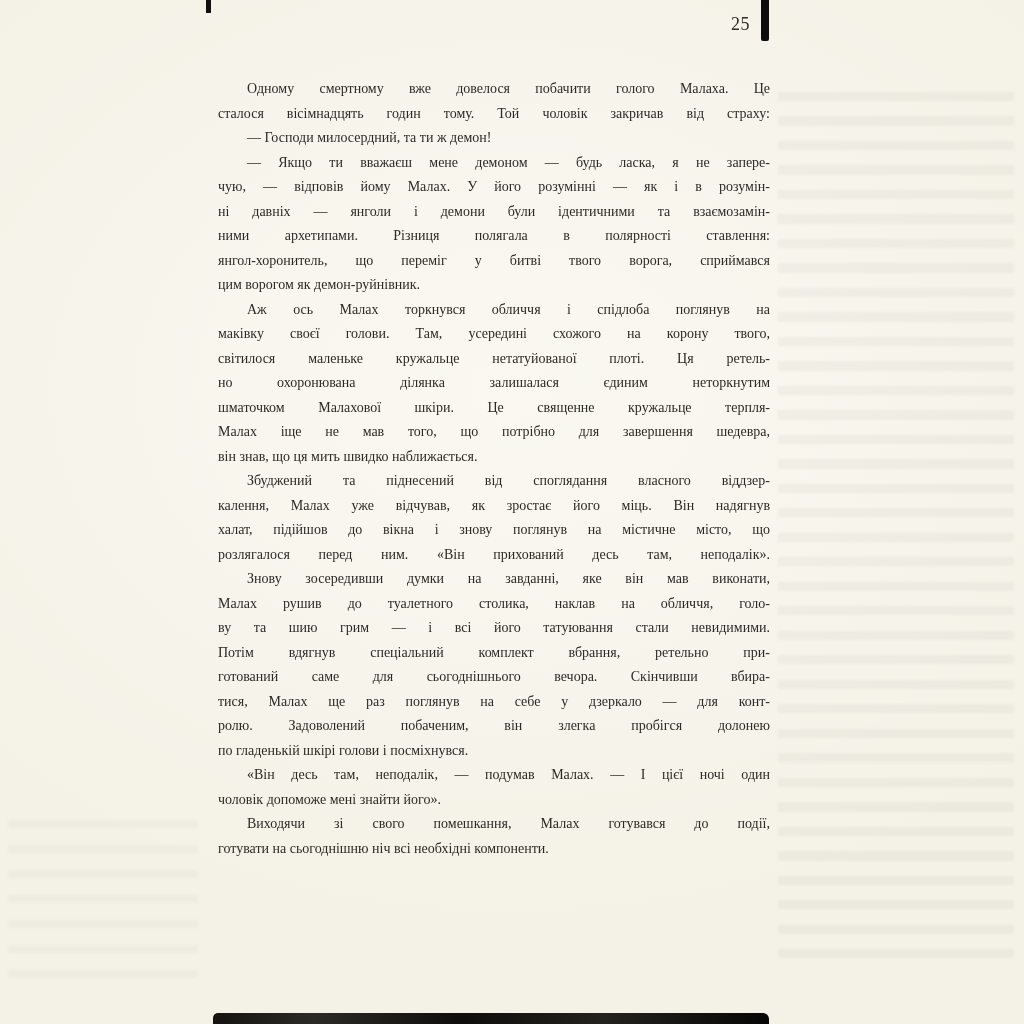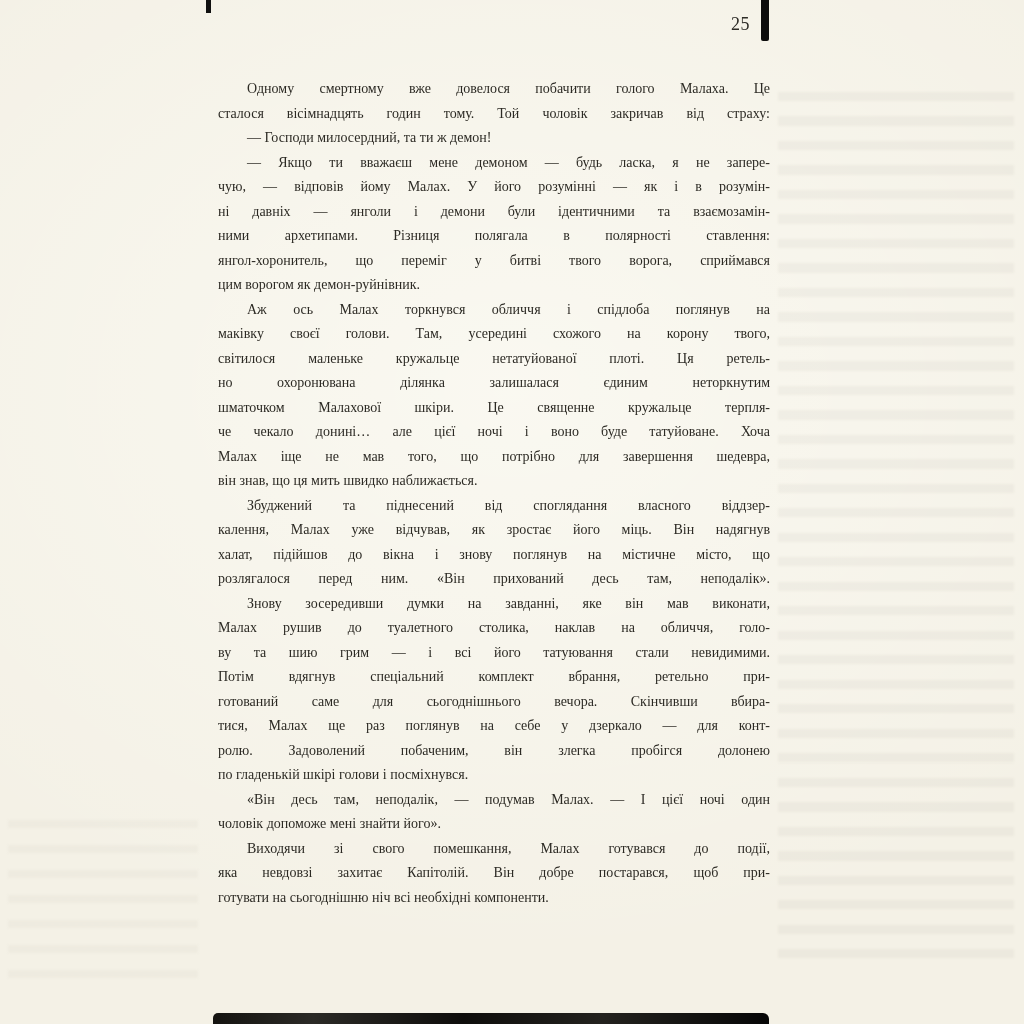--- a/index.html
+++ b/index.html
@@ -62,21 +62,20 @@
         <div class="line just">ними архетипами. Різниця полягала в полярності ставлення:</div>
         <div class="line just">янгол-хоронитель, що переміг у битві твого ворога, сприймався</div>
         <div class="line">цим ворогом як демон-руйнівник.</div>
       </div>
       <div class="para">
         <div class="line indent just">Аж ось Малах торкнувся обличчя і спідлоба поглянув на</div>
         <div class="line just">маківку своєї голови. Там, усередині схожого на корону твого,</div>
         <div class="line just">світилося маленьке кружальце нетатуйованої плоті. Ця ретель-</div>
         <div class="line just">но охоронювана ділянка залишалася єдиним неторкнутим</div>
         <div class="line just">шматочком Малахової шкіри. Це священне кружальце терпля-</div>
-        <div class="line just">че чекало донині… але цієї ночі і воно буде татуйоване. Хоча</div>
         <div class="line just">Малах іще не мав того, що потрібно для завершення шедевра,</div>
         <div class="line">він знав, що ця мить швидко наближається.</div>
       </div>
       <div class="para">
         <div class="line indent just">Збуджений та піднесений від споглядання власного віддзер-</div>
         <div class="line just">калення, Малах уже відчував, як зростає його міць. Він надягнув</div>
         <div class="line just">халат, підійшов до вікна і знову поглянув на містичне місто, що</div>
         <div class="line just">розлягалося перед ним. «Він прихований десь там, неподалік».</div>
       </div>
       <div class="para">
@@ -88,20 +87,19 @@
         <div class="line just">тися, Малах ще раз поглянув на себе у дзеркало — для конт-</div>
         <div class="line just">ролю. Задоволений побаченим, він злегка пробігся долонею</div>
         <div class="line">по гладенькій шкірі голови і посміхнувся.</div>
       </div>
       <div class="para">
         <div class="line indent just">«Він десь там, неподалік, — подумав Малах. — І цієї ночі один</div>
         <div class="line">чоловік допоможе мені знайти його».</div>
       </div>
       <div class="para">
         <div class="line indent just">Виходячи зі свого помешкання, Малах готувався до події,</div>
-        <div class="line just">яка невдовзі захитає Капітолій. Він добре постарався, щоб при-</div>
         <div class="line">готувати на сьогоднішню ніч всі необхідні компоненти.</div>
       </div>
     </div>
   <div class="bleed"></div>
   <div class="bleed-left"></div>
   <div class="bottom-strip"></div>
 </div>
 
 </body></html>

